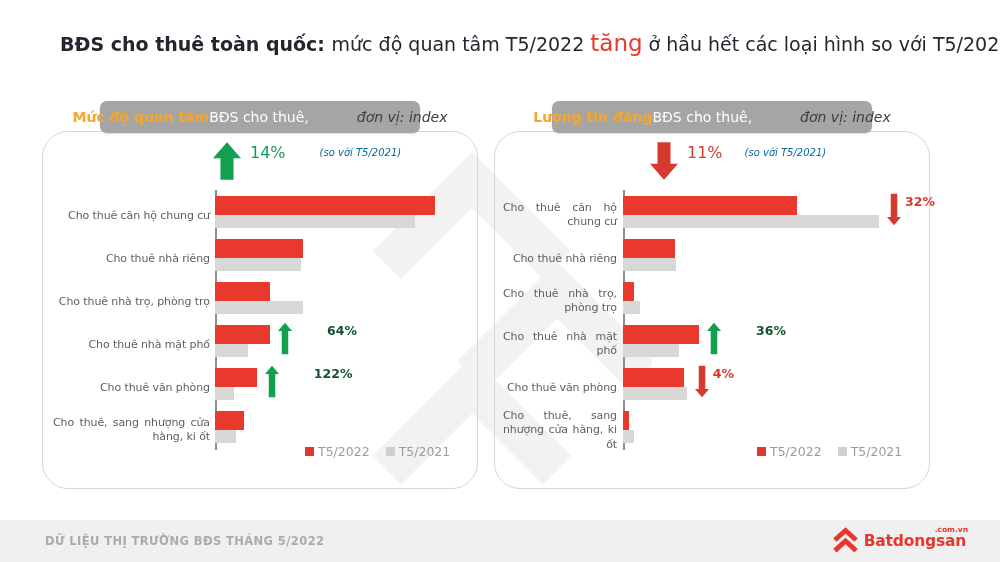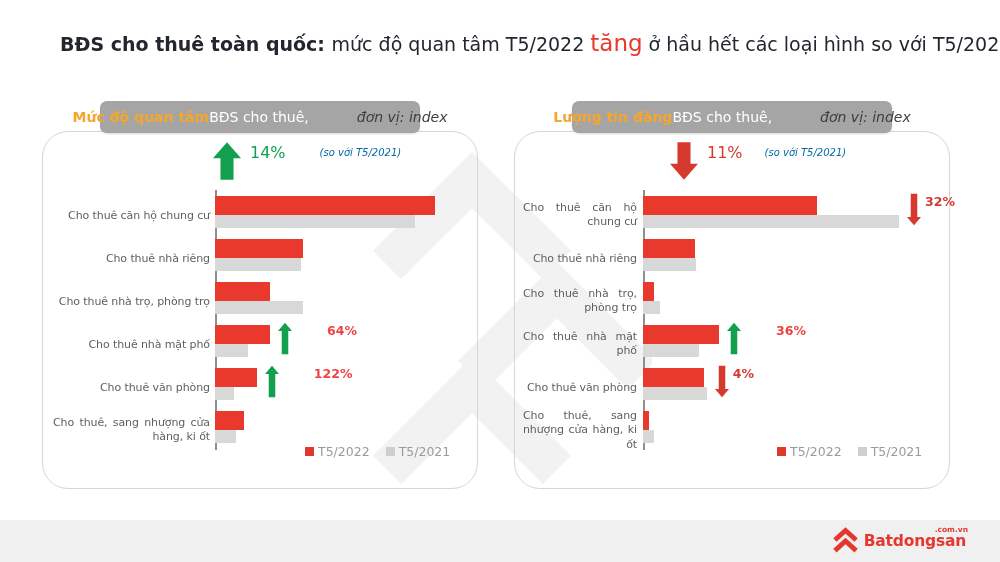--- a/index.html
+++ b/index.html
@@ -12,21 +12,21 @@
   .title { position:absolute; left:60px; top:30px; width:900px; font-size:19px; color:#23262e; white-space:nowrap; }
   .title .t-bold { font-weight:bold; }
   .title .t-red { font-weight:normal; color:#e8392b; font-size:23px; }
 
   
   .watermark { position:absolute; left:372px; top:140px; z-index:0; }
 
   
   .panel { position:absolute; top:131px; width:436px; height:358px; border:1.5px solid #d6d6d6; border-radius:26px; z-index:1; }
   .panel-0 { left:42px; }
-  .panel-1 { left:514px; }
+  .panel-1 { left:494px; }
 
   .panel-header { position:absolute; top:-31px; left:50%; transform:translateX(-50%); width:320px; height:32px;
     background:#a5a5a5; border-radius:7px; display:flex; align-items:center; justify-content:center;
     font-size:14px; white-space:nowrap; box-shadow:0 1px 2px rgba(0,0,0,.15); z-index:3; }
   .hdr-hl { color:#f5a62c; font-weight:bold; }
   .hdr-rest { color:#ffffff; }
   .hdr-unit { color:#3d3d3d; font-style:italic;margin-left:48px; }
 
   
   .summary { position:absolute; top:9px; display:flex; align-items:flex-start; z-index:2; }
@@ -45,21 +45,21 @@
 
   
   .rows { position:absolute; left:0; top:62px; right:0; z-index:2; }
   .row { position:relative; height:43px; }
   .rlabel { position:absolute; top:50%; transform:translateY(-50%); font-size:11px; line-height:1.35; color:#5f5f5f;
     text-align:justify; text-align-last:right; letter-spacing:-0.1px; }
   .bar { position:absolute; }
   .bred  { top:2px;  height:19px; background:#e8392c; }
   .bgray { top:21px; height:13px; background:#d8d8d8; }
   .change { position:absolute; top:-1px; display:flex; align-items:flex-start; gap:4px; font-size:12.5px; font-weight:bold; }
-  .change.up { color:#ef4444;gap:35px; }
+  .change.up { color:#14532d;gap:35px; }
   .change.down { color:#d63a2e; }
   .change span { margin-top:1px; }
 
   
   .legend { position:absolute; left:262px; top:312px; display:flex; gap:16px; font-size:12.5px; color:#9b9b9b; z-index:2; white-space:nowrap; }
   .lg-item { display:flex; align-items:center; }
   .lg-sq { width:9px; height:9px; display:inline-block; margin-right:4px; }
   .lg-sq.red { background:#e0382c; }
   .lg-sq.gray { background:#cfcfcf; }
 
@@ -228,20 +228,21 @@
           <span>T5/2022</span>
         </span>
       <span class="lg-item">
           <span class="lg-sq gray"></span>
           <span>T5/2021</span>
         </span>
     </div>
   </div>
 
   <div class="footer">
+    <div class="footer-text">DỮ LIỆU THỊ TRƯỜNG BĐS THÁNG 5/2022</div>
     <div class="brand">
       <svg width="27" height="30" viewBox="0 0 28 30">
         <g fill="none" stroke="#e5372e" stroke-width="5" stroke-linejoin="miter">
           <path d="M3 14 L14 4 L25 14"></path>
           <path d="M3 25 L14 15 L25 25"></path>
         </g>
       </svg>
       <span class="brand-name">
         <span>Batdongsan</span>
         <span class="brand-suffix">.com.vn</span>

